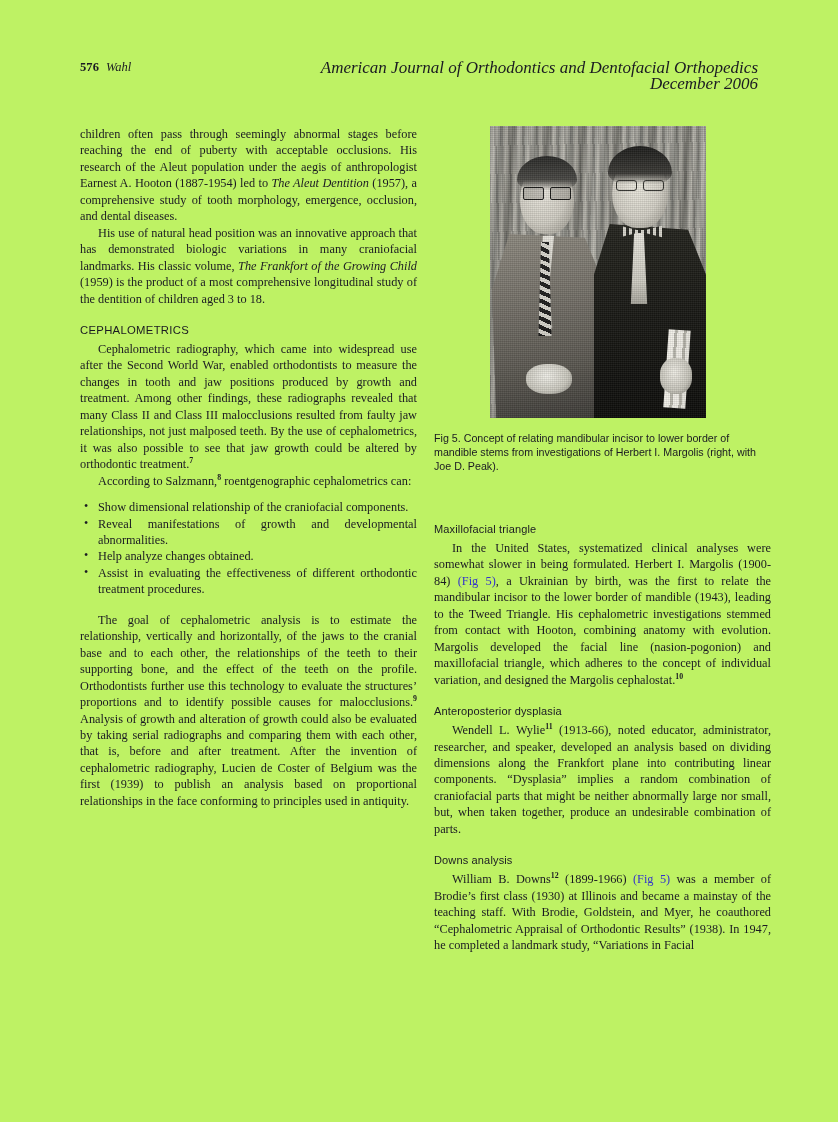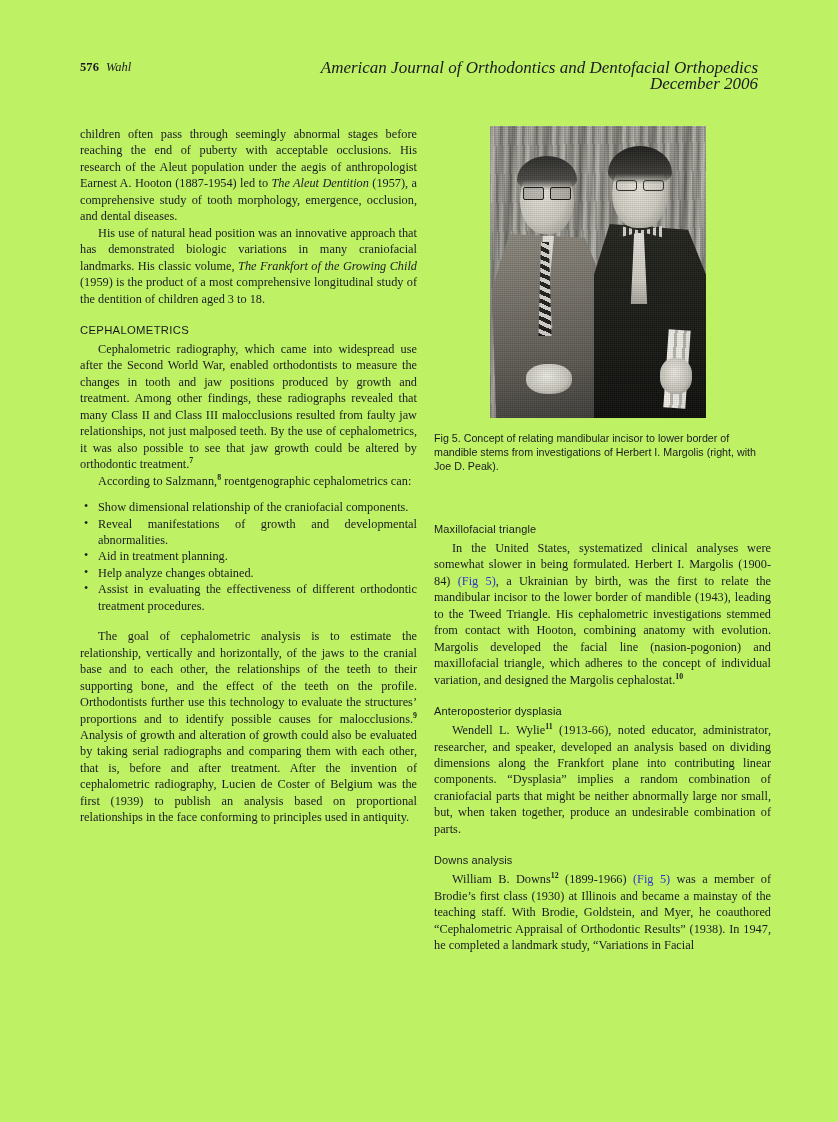--- a/index.html
+++ b/index.html
@@ -326,21 +326,20 @@
 
     <div class="sec-head caps">CEPHALOMETRICS</div>
 
     <p><span>Cephalometric radiography, which came into widespread use after the Second World War, enabled orthodontists to measure the changes in tooth and jaw positions produced by growth and treatment. Among other findings, these radiographs revealed that many Class II and Class III malocclusions resulted from faulty jaw relationships, not just malposed teeth. By the use of cephalometrics, it was also possible to see that jaw growth could be altered by orthodontic treatment.</span><sup>7</sup></p>
 
     <p><span>According to Salzmann,</span><sup>8</sup><span> roentgenographic cephalometrics can:</span></p>
 
     <ul class="bullets">
       <li>Show dimensional relationship of the craniofacial components.</li>
       <li>Reveal manifestations of growth and developmental abnormalities.</li>
-      <li>Aid in treatment planning.</li>
       <li>Help analyze changes obtained.</li>
       <li>Assist in evaluating the effectiveness of different orthodontic treatment procedures.</li>
     </ul>
 
     <div class="spacer-md"></div>
 
     <p><span>The goal of cephalometric analysis is to estimate the relationship, vertically and horizontally, of the jaws to the cranial base and to each other, the relationships of the teeth to their supporting bone, and the effect of the teeth on the profile. Orthodontists further use this technology to evaluate the structures’ proportions and to identify possible causes for malocclusions.</span><sup>9</sup><span> Analysis of growth and alteration of growth could also be evaluated by taking serial radiographs and comparing them with each other, that is, before and after treatment. After the invention of cephalometric radiography, Lucien de Coster of Belgium was the first (1939) to publish an analysis based on proportional relationships in the face conforming to principles used in antiquity.</span></p>
 
   </div>
 

